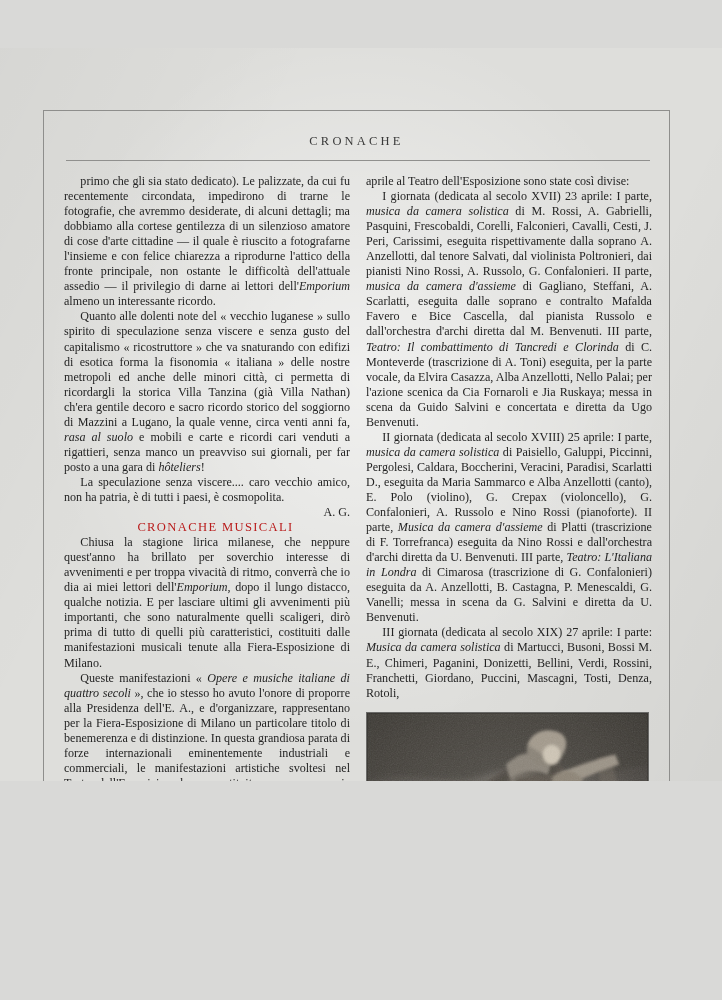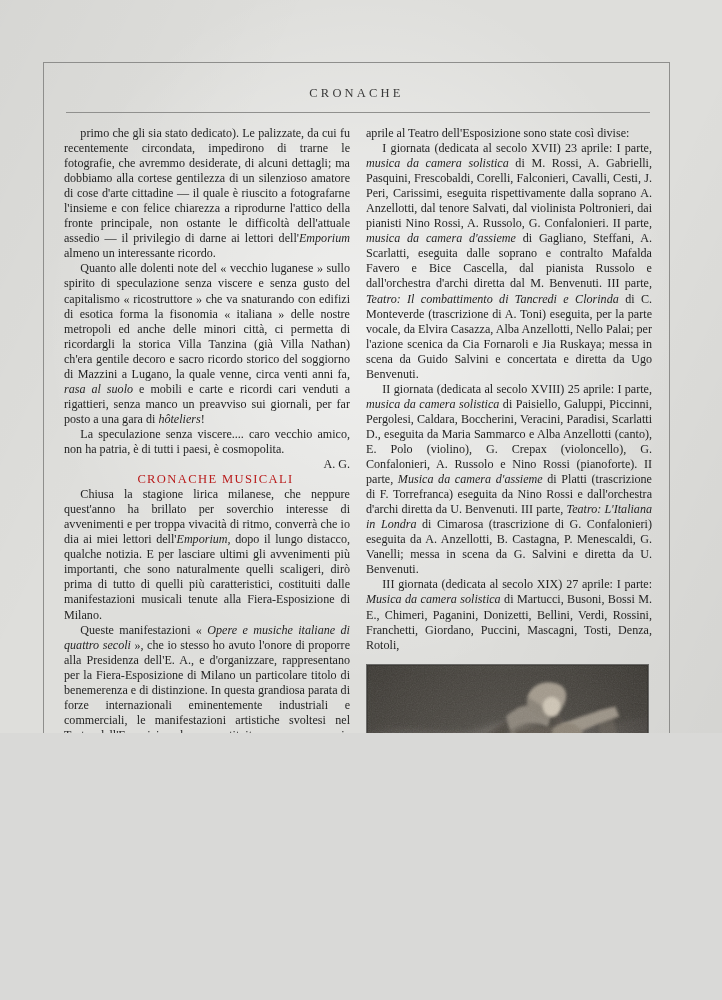--- a/index.html
+++ b/index.html
@@ -8,20 +8,21 @@
     background: #d9d9d7;
   }
   .page {
     position: relative;
     width: 722px;
     height: 733px;
     background: #dededb;
     overflow: hidden;
     font-family: "Liberation Serif", "DejaVu Serif", serif;
     color: #2a2a2a;
+    margin-top: 48px;
   }
   
   .paper-grain {
     position: absolute;
     inset: 0;
     background:
       radial-gradient(ellipse at 50% 45%, rgba(255,255,255,0.55) 0%, rgba(255,255,255,0.0) 62%),
       linear-gradient(115deg, rgba(0,0,0,0.035) 0%, rgba(0,0,0,0.0) 30%, rgba(0,0,0,0.0) 70%, rgba(0,0,0,0.045) 100%);
     pointer-events: none;
   }

